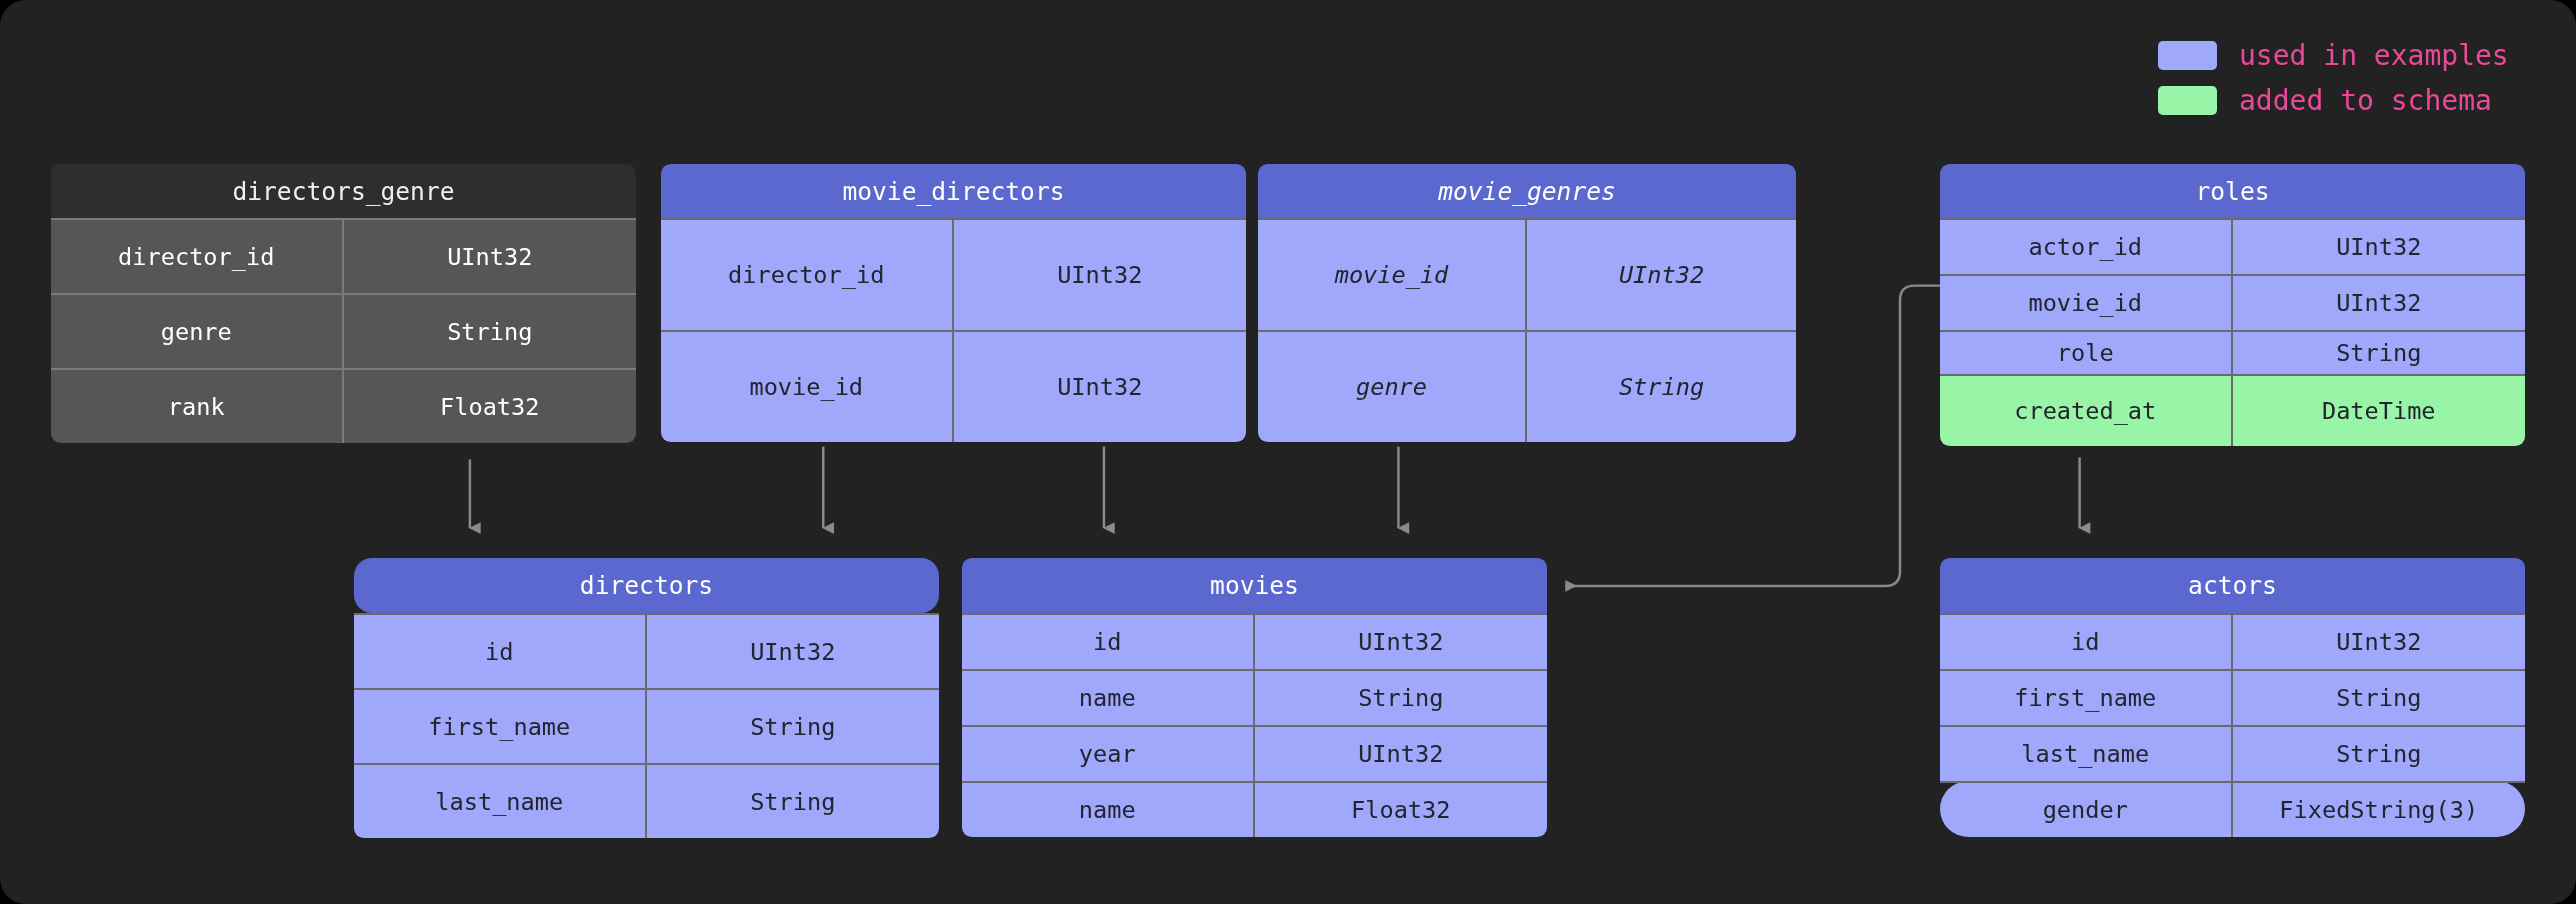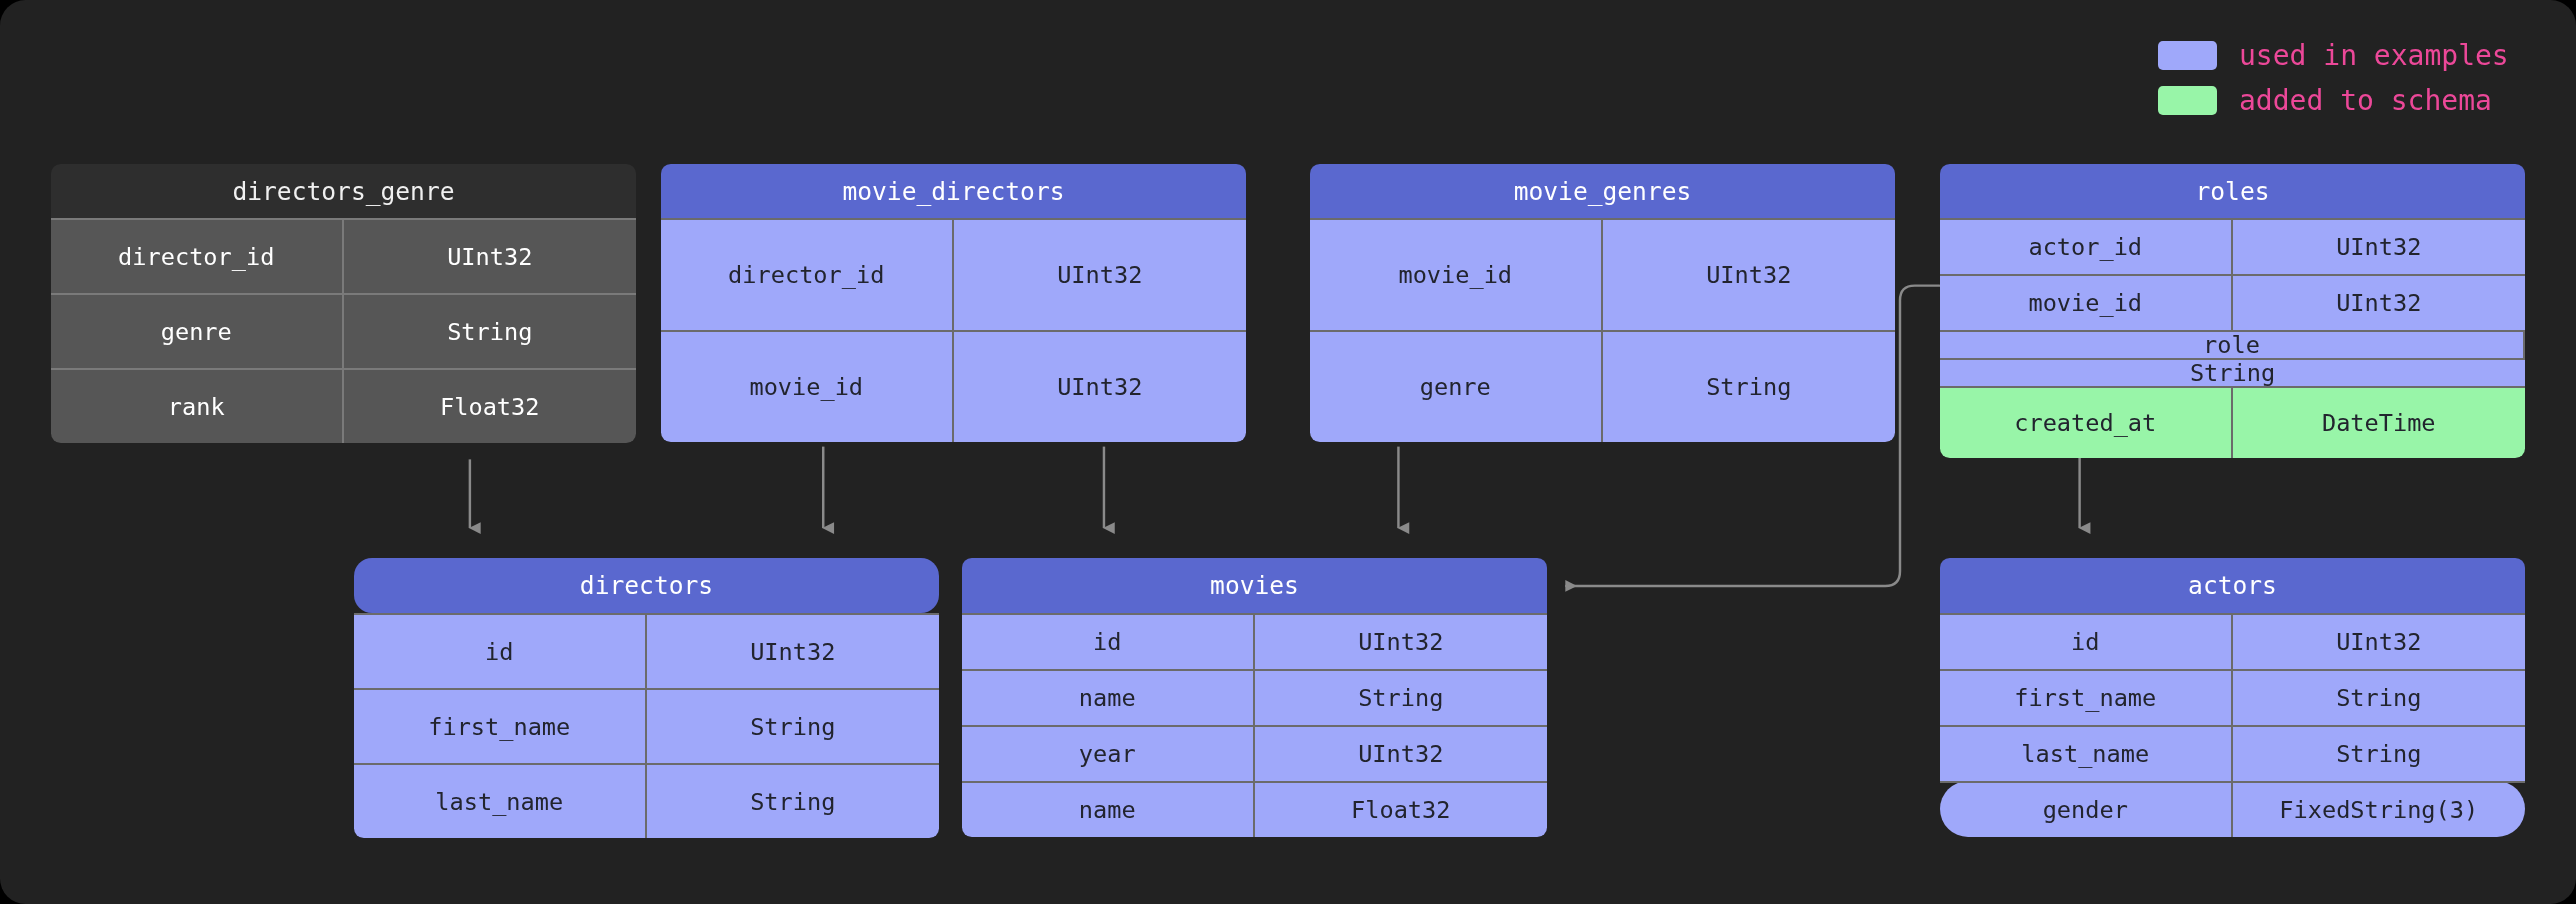--- a/index.html
+++ b/index.html
@@ -189,21 +189,21 @@
     <div class="tbl-row" style="height:112px;">
       <div class="cell name">director_id</div>
       <div class="cell type">UInt32</div>
     </div>
     <div class="tbl-row" style="height:112px;">
       <div class="cell name">movie_id</div>
       <div class="cell type">UInt32</div>
     </div>
   </div>
 
-  <div class="tbl style-blue" style="left:1310px; top:164px; width:585px;">
+  <div class="tbl style-blue" style="left:1258px; top:164px; width:538px;font-style:italic;">
     <div class="tbl-header" style="height:54px;">movie_genres</div>
     <div class="tbl-row" style="height:112px;">
       <div class="cell name">movie_id</div>
       <div class="cell type">UInt32</div>
     </div>
     <div class="tbl-row" style="height:112px;">
       <div class="cell name">genre</div>
       <div class="cell type">String</div>
     </div>
   </div>
@@ -211,21 +211,21 @@
   <div class="tbl style-blue" style="left:1940px; top:164px; width:585px;">
     <div class="tbl-header" style="height:54px;">roles</div>
     <div class="tbl-row" style="height:56px;">
       <div class="cell name">actor_id</div>
       <div class="cell type">UInt32</div>
     </div>
     <div class="tbl-row" style="height:56px;">
       <div class="cell name">movie_id</div>
       <div class="cell type">UInt32</div>
     </div>
-    <div class="tbl-row" style="height:56px;flex-direction:column;">
+    <div class="tbl-row" style="height:44px;">
       <div class="cell name">role</div>
       <div class="cell type">String</div>
     </div>
     <div class="tbl-row row-green" style="height:72px;">
       <div class="cell name">created_at</div>
       <div class="cell type">DateTime</div>
     </div>
   </div>
 
   <div class="tbl style-blue" style="left:354px; top:558px; width:585px;">

